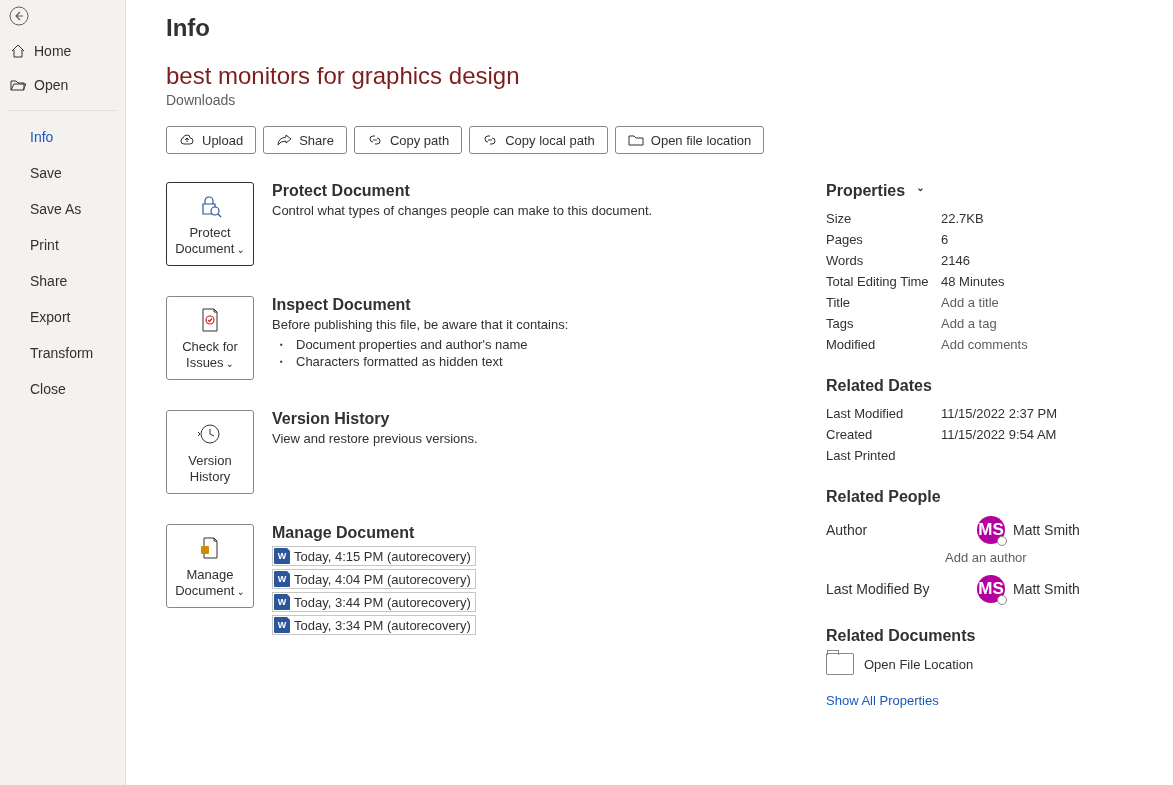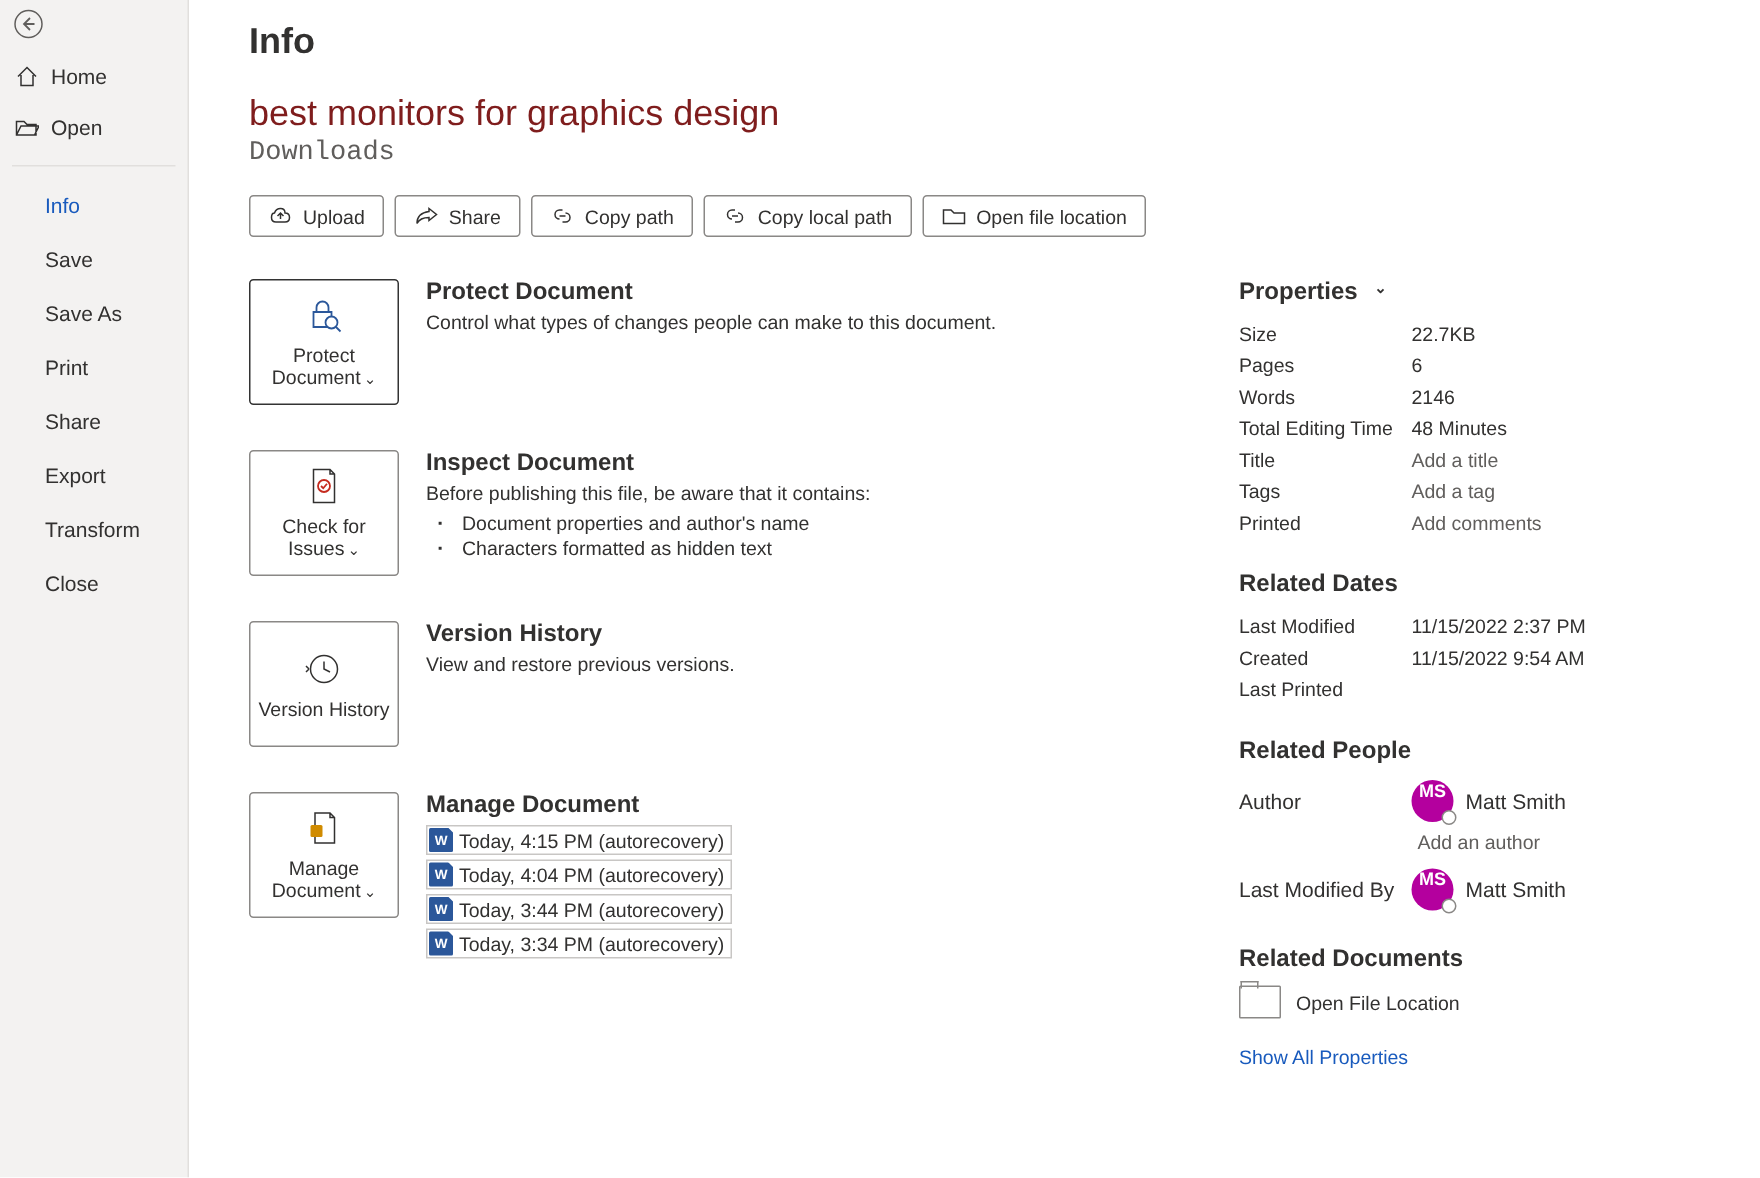--- a/index.html
+++ b/index.html
@@ -12,32 +12,32 @@
   .nav-item { display: flex; align-items: center; gap: 8px; padding: 9px 8px 9px 10px; cursor: pointer; color: #323130; font-size: 14px; }
   .nav-item .ic { width: 16px; height: 16px; display: flex; align-items: center; justify-content: center; }
   .nav-divider { height: 1px; background: #e1dfdd; margin: 8px 8px; }
   .subnav-item { padding: 10px 8px 10px 30px; cursor: pointer; color: #323130; font-size: 14px; }
   .subnav-item.active { color: #185abd; }
 
   
   .main { flex: 1; padding: 14px 40px 20px 40px; overflow: auto; }
   h1.page-title { font-size: 24px; font-weight: 600; margin-bottom: 20px; }
   .doc-title { font-size: 24px; color: #7f1d1d; font-weight: 400; margin-bottom: 2px; }
-  .doc-location { font-size: 18px; color: #605e5c; margin-bottom: 18px; font-family: Liberation Mono, monospace; }
+  .doc-location { font-size: 14px; color: #605e5c; margin-bottom: 18px; }
 
   .action-row { display: flex; gap: 7px; margin-bottom: 28px; }
   .action-btn { display: inline-flex; align-items: center; gap: 7px; border: 1px solid #8a8886; border-radius: 3px; background: #fff; padding: 5px 12px; font-size: 13px; cursor: pointer; color: #323130; }
   .action-btn .ic { width: 16px; height: 16px; display: flex; align-items: center; justify-content: center; }
 
   .content-row { display: flex; gap: 60px; }
   .left-col { width: 600px; }
   .right-col { flex: 1; min-width: 250px; }
 
   .section { display: flex; gap: 18px; margin-bottom: 30px; }
-  .big-btn { width: 100px; height: 84px; border: 1px solid #8a8886; border-radius: 3px; background: #fff; display: flex; flex-direction: column; align-items: center; justify-content: center; gap: 3px; cursor: pointer; font-size: 13px; color: #323130; text-align: center; padding: 4px; }
+  .big-btn { width: 88px; height: 84px; border: 1px solid #8a8886; border-radius: 3px; background: #fff; display: flex; flex-direction: column; align-items: center; justify-content: center; gap: 3px; cursor: pointer; font-size: 13px; color: #323130; text-align: center; padding: 4px; }
   .big-btn.sel { border: 1.5px solid #333; }
   .big-btn .ic { width: 28px; height: 28px; display: flex; align-items: center; justify-content: center; margin-bottom: 2px; }
   .big-btn .lbl { line-height: 1.2; }
   .chev { font-size: 10px; margin-left: 2px; }
 
   .section-body h3 { font-size: 16px; font-weight: 600; margin-bottom: 3px; }
   .section-body .desc { font-size: 13px; color: #323130; margin-bottom: 4px; }
   .section-body ul { list-style: none; padding-left: 24px; }
   .section-body ul li { font-size: 13px; padding: 1px 0; position: relative; }
   .section-body ul li::before { content: "▪"; position: absolute; left: -16px; font-size: 8px; top: 4px; }
@@ -53,21 +53,21 @@
   .prop-row { display: flex; padding: 3px 0; font-size: 13px; }
   .prop-label { width: 115px; color: #323130; }
   .prop-value { color: #323130; }
   .prop-value.placeholder { color: #605e5c; cursor: pointer; }
   .subheader { font-size: 16px; font-weight: 600; margin-top: 22px; margin-bottom: 8px; }
 
   .person-row { display: flex; align-items: flex-start; padding: 2px 0; }
   .person-label { width: 115px; font-size: 14px; padding-top: 6px; }
   .person-val { display: flex; flex-direction: column; gap: 6px; }
   .person { display: flex; align-items: center; gap: 8px; }
-  .avatar { width: 28px; height: 28px; border-radius: 50%; background: #b4009e; color: #fff; font-size: 12px; font-weight: 600; display: flex; align-items: flex-start; justify-content: center; position: relative; }
+  .avatar { width: 28px; height: 28px; border-radius: 50%; background: #b4009e; color: #fff; font-size: 17px; font-weight: 600; display: flex; align-items: center; justify-content: center; position: relative; margin-left: 36px; }
   .avatar .presence { position: absolute; right: -2px; bottom: -2px; width: 10px; height: 10px; border-radius: 50%; background: #fff; border: 1px solid #8a8886; }
   .person-name { font-size: 14px; }
   .add-author { font-size: 13px; color: #605e5c; cursor: pointer; padding-left: 4px; }
 
   .open-loc { display: flex; align-items: center; gap: 10px; cursor: pointer; margin-top: 8px; }
   .folder-ic { width: 28px; height: 22px; border: 1px solid #8a8886; border-radius: 1px; position: relative; }
   .folder-ic::before { content: ""; position: absolute; top: -4px; left: 0; width: 10px; height: 4px; border: 1px solid #8a8886; border-bottom: none; }
   .link { color: #185abd; font-size: 13px; cursor: pointer; margin-top: 18px; display: inline-block; }
 
   svg { display: block; }
@@ -278,21 +278,21 @@
             </div>
           <div class="prop-row">
               <span class="prop-label">Title</span>
               <span class="prop-value placeholder">Add a title</span>
             </div>
           <div class="prop-row">
               <span class="prop-label">Tags</span>
               <span class="prop-value placeholder">Add a tag</span>
             </div>
           <div class="prop-row">
-              <span class="prop-label">Printed</span>
+              <span class="prop-label">Modified</span>
               <span class="prop-value placeholder">Add comments</span>
             </div>
         </div>
 
         <div class="subheader">Related Dates</div>
         <div class="prop-table">
           <div class="prop-row">
               <span class="prop-label">Last Modified</span>
               <span class="prop-value">11/15/2022 2:37 PM</span>
             </div>

